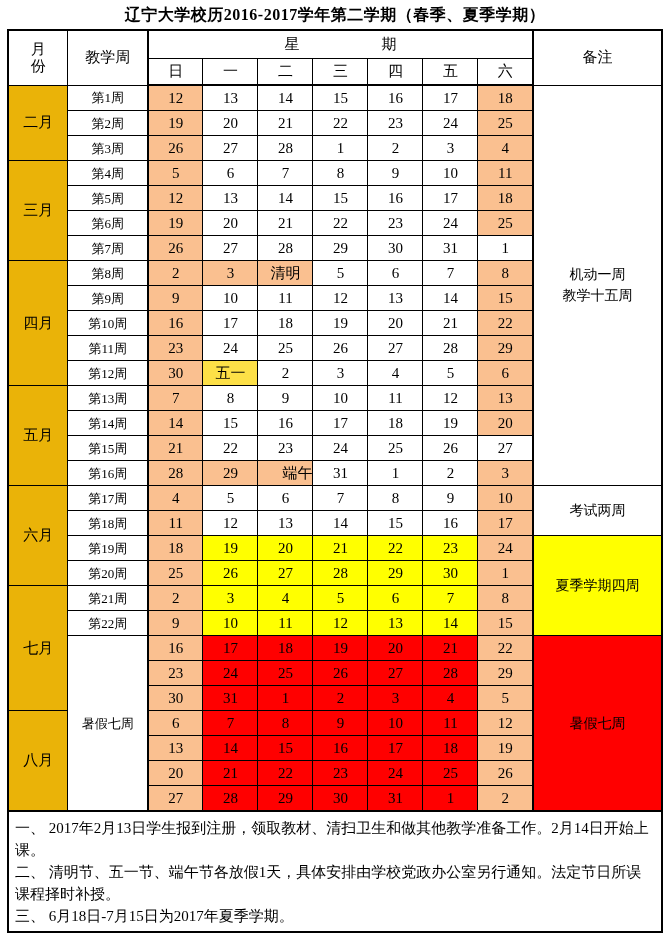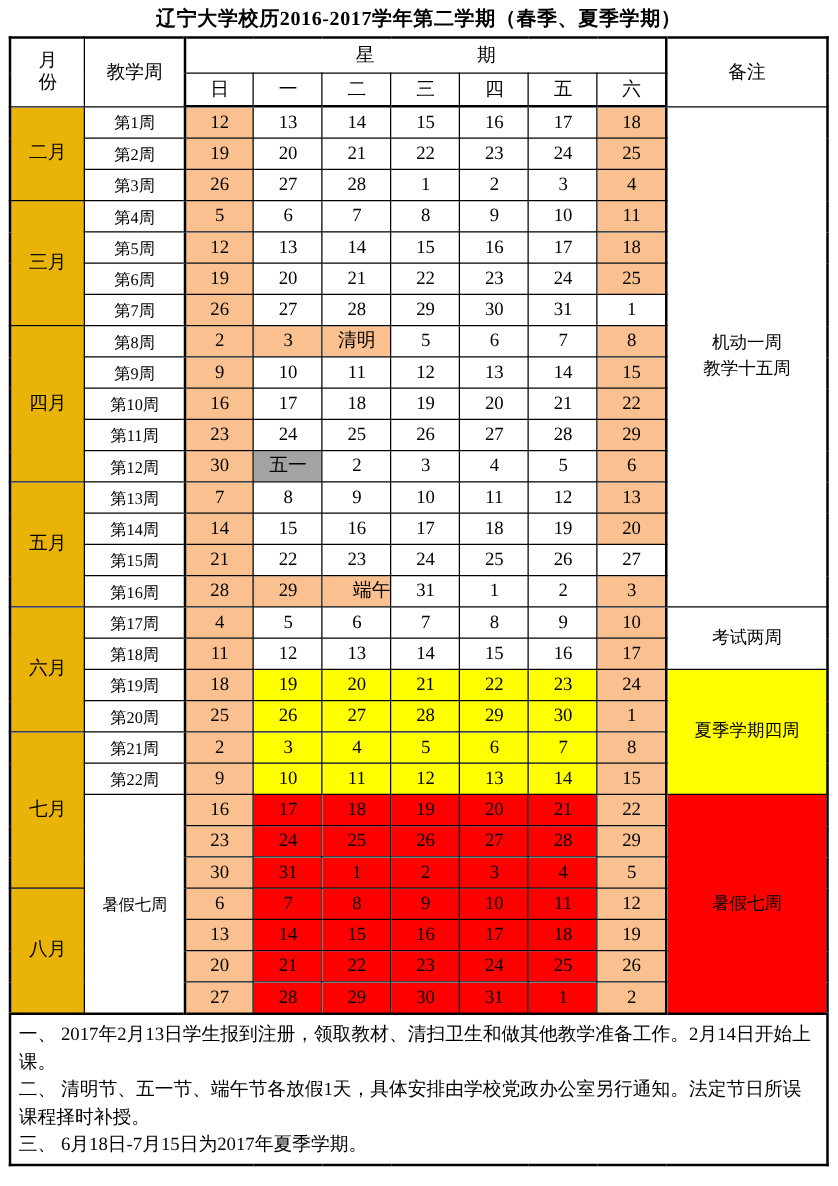--- a/index.html
+++ b/index.html
@@ -196,21 +196,21 @@
           <td class="day-cell">24</td>
           <td class="day-cell">25</td>
           <td class="day-cell">26</td>
           <td class="day-cell">27</td>
           <td class="day-cell">28</td>
           <td class="day-cell" style="background-color: rgb(250, 192, 144);">29</td>
         </tr>
         <tr>
           <td class="week-cell">第12周</td>
           <td class="day-cell first-day" style="background-color: rgb(250, 192, 144);">30</td>
-          <td class="day-cell" style="background-color: #a3a3a3;">五一</td>
+          <td class="day-cell" style="background-color: #fde047;">五一</td>
           <td class="day-cell">2</td>
           <td class="day-cell">3</td>
           <td class="day-cell">4</td>
           <td class="day-cell">5</td>
           <td class="day-cell" style="background-color: rgb(250, 192, 144);">6</td>
         </tr>
         <tr>
           <td class="month-cell" rowspan="4">五月</td>
           <td class="week-cell">第13周</td>
           <td class="day-cell first-day" style="background-color: rgb(250, 192, 144);">7</td>

